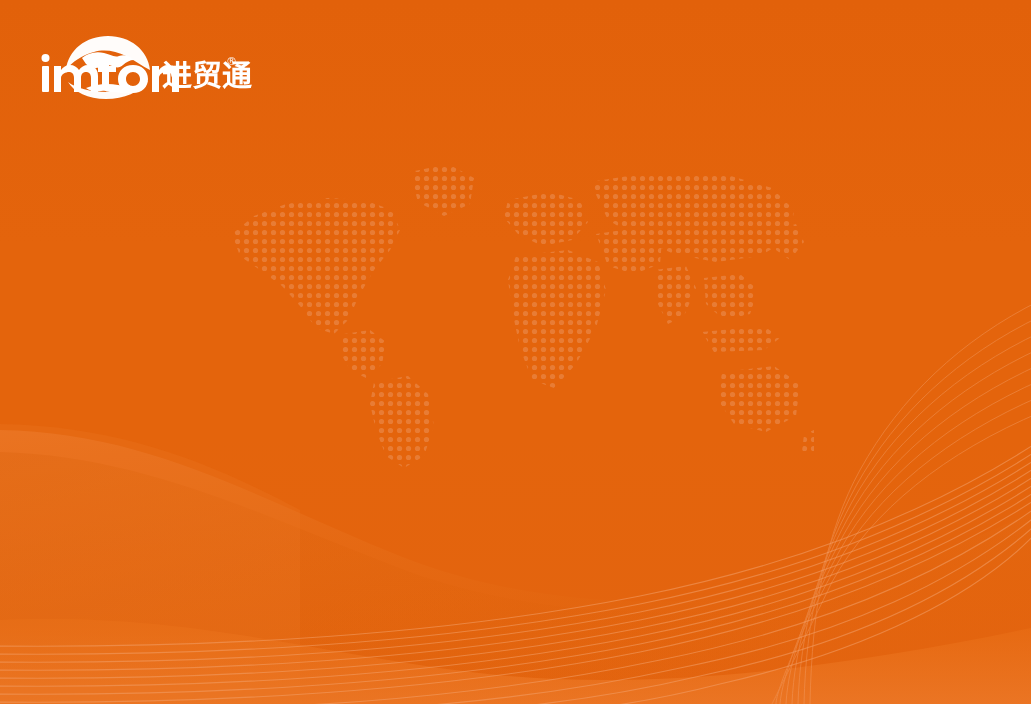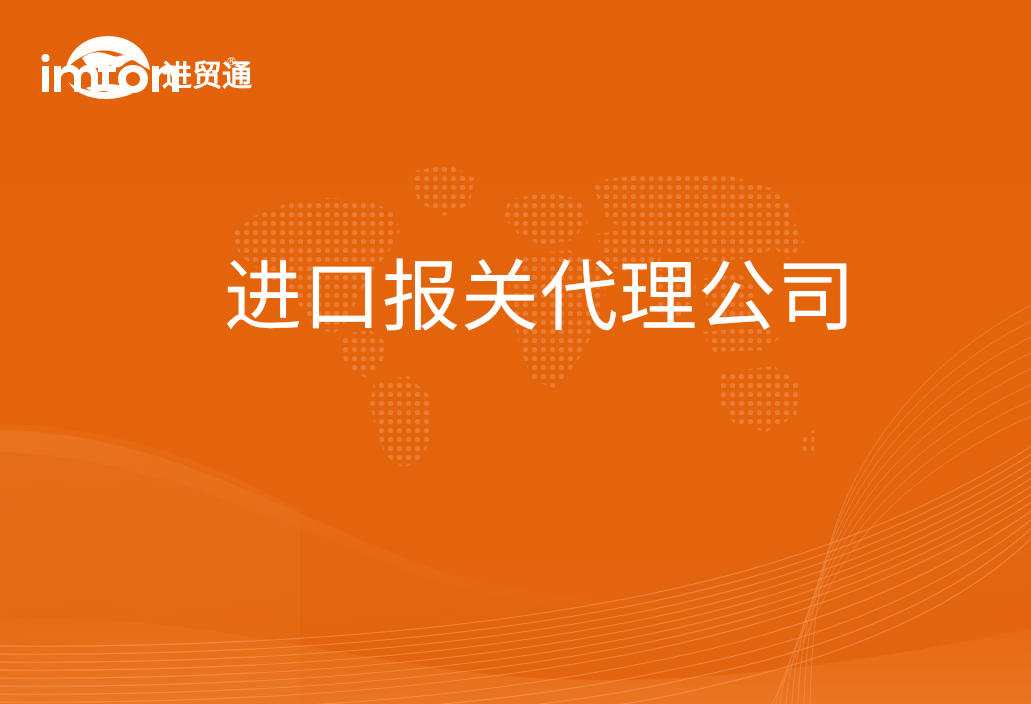--- a/index.html
+++ b/index.html
@@ -293,16 +293,15 @@
                    C134,48 132,46 129,46 C125,46 121,48 121,52
                    L121,66 Z"></path>
         </g>
       </svg>
     </div>
     <div class="logo-cn">进贸通</div>
     <div class="logo-reg">®</div>
   </div>
 
   <div class="headline">
-    <div class="headline-line second">进口报关代理公司</div>
   </div>
 
 </div>
 
 </body></html>

